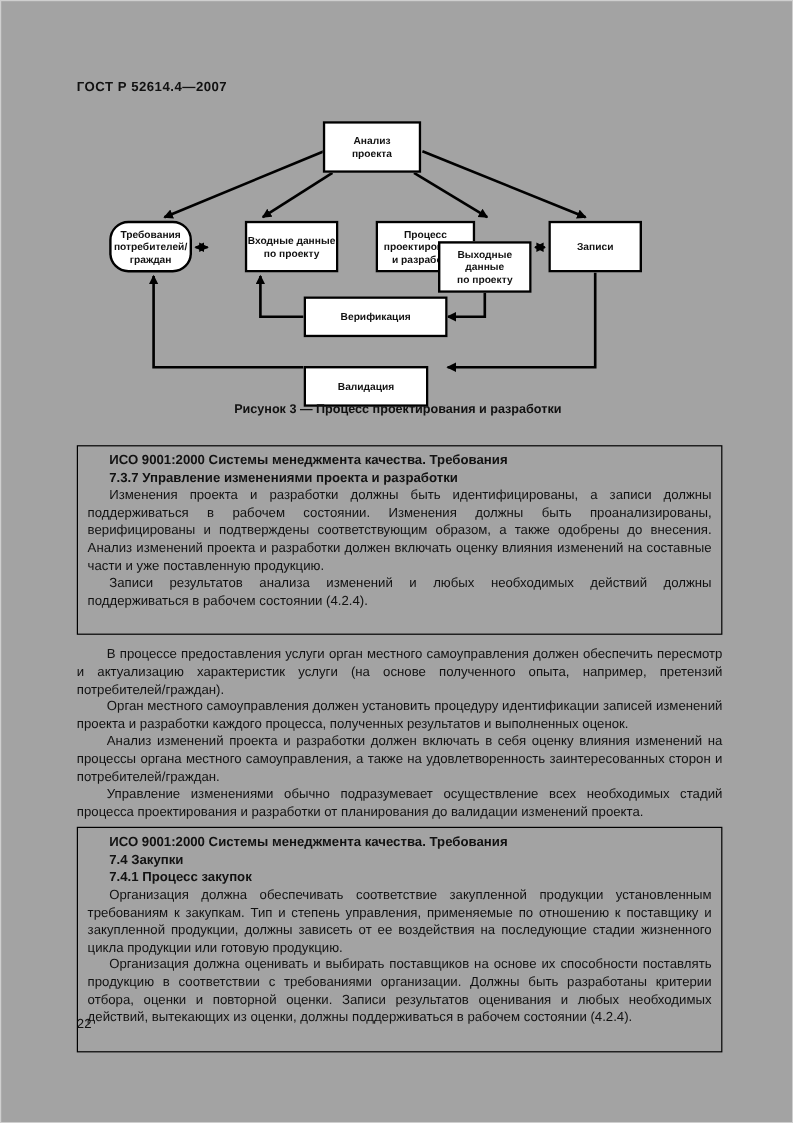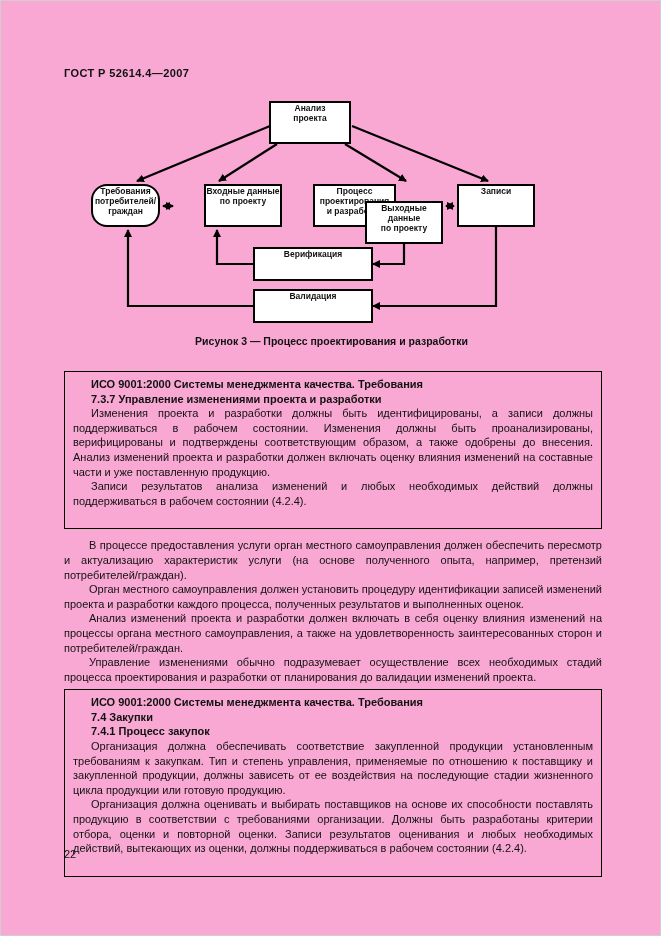--- a/index.html
+++ b/index.html
@@ -1,36 +1,36 @@
 <!DOCTYPE html>
 <html lang="ru"><head>
 <meta charset="utf-8">
 <style>
   html,body{margin:0;padding:0;background:#ffffff;}
   .page{
     position:relative;
     width:661px;height:936px;
-    background:#f9a8d4;
+    background:#a3a3a3;
     border:1px solid #cfcfcf;
     box-sizing:border-box;
     font-family:"Liberation Sans", sans-serif;
     color:#111;
     overflow:hidden;
   }
   .doc-header{
     position:absolute;top:66px;left:63px;
     font-size:11px;font-weight:bold;letter-spacing:.4px;
   }
   
   .diagram{position:absolute;top:95px;left:60px;width:545px;height:240px;}
   .diagram svg{position:absolute;inset:0;}
   .node{
     position:absolute;box-sizing:border-box;
     border:2px solid #000;background:#fff;
-    display:flex;align-items:flex-start;justify-content:center;
+    display:flex;align-items:center;justify-content:center;
     text-align:center;font-size:8.5px;font-weight:bold;line-height:1.2;
     white-space:pre-line;
   }
   .caption{
     position:absolute;top:334px;left:0;width:661px;
     text-align:center;font-size:10.5px;font-weight:bold;
   }
   
   .flow{position:absolute;top:370px;left:63px;width:538px;font-size:11px;line-height:14.6px;}
   .iso-box{
@@ -88,21 +88,21 @@
     <div class="node" style="left:115px;top:88px;width:78px;height:43px;margin-left:28px;"><span>Входные данные
 по проекту</span></div>
     <div class="node" style="left:208px;top:88px;width:83px;height:43px;margin-left:44px;"><span>Процесс
 проектирования
 и разработки</span></div>
     <div class="node" style="left:304px;top:88px;width:78px;height:43px;margin-top:17px;"><span>Выходные
 данные
 по проекту</span></div>
     <div class="node" style="left:396px;top:88px;width:78px;height:43px;"><span>Записи</span></div>
     <div class="node" style="left:192px;top:151px;width:120px;height:34px;"><span>Верификация</span></div>
-    <div class="node" style="left:192px;top:193px;width:120px;height:34px;"><span>Валидация</span></div>
+    <div class="node" style="left:192px;top:209px;width:104px;height:34px;"><span>Валидация</span></div>
   </div>
 
   <div class="caption">Рисунок 3 — Процесс проектирования и разработки</div>
 
   <div class="flow">
 
     <div class="iso-box">
       <p class="b">ИСО 9001:2000 Системы менеджмента качества. Требования</p>
       <p class="b">7.3.7 Управление изменениями проекта и разработки</p>
       <p>Изменения проекта и разработки должны быть идентифицированы, а записи должны поддерживаться в рабочем состоянии. Изменения должны быть проанализированы, верифицированы и подтверждены соответствующим образом, а также одобрены до внесения. Анализ изменений проекта и разработки должен включать оценку влияния изменений на составные части и уже поставленную продукцию.</p>

